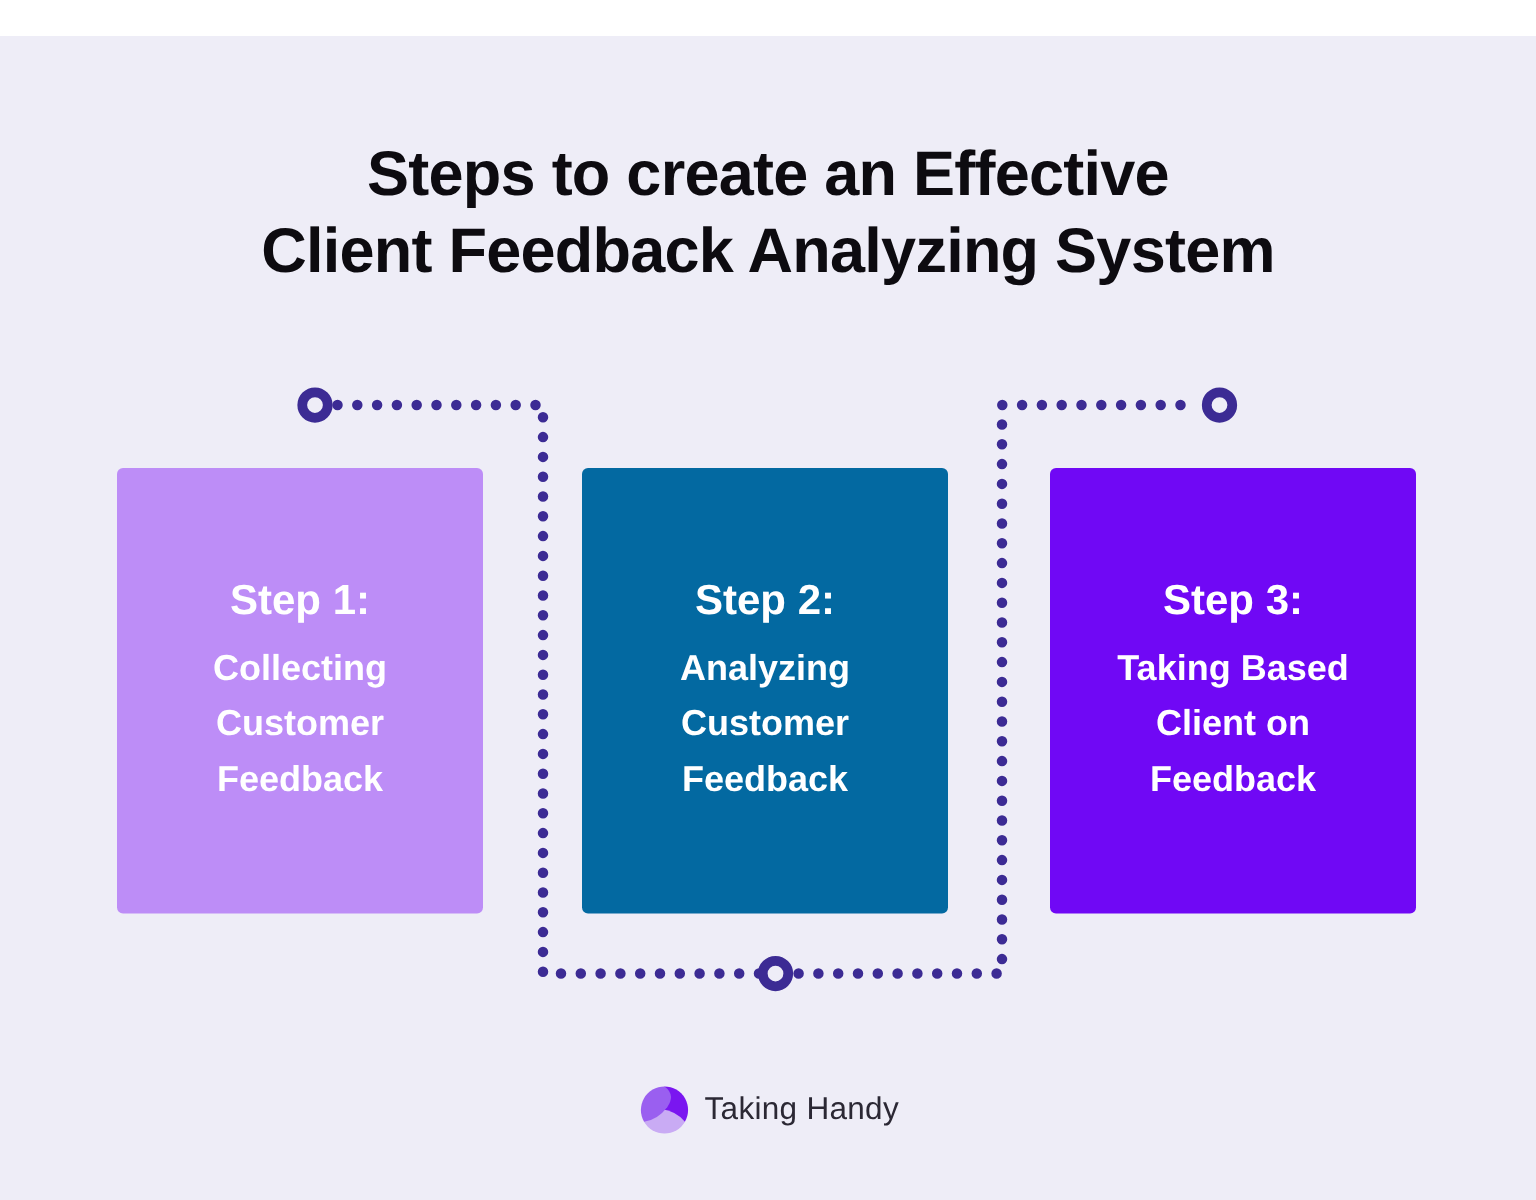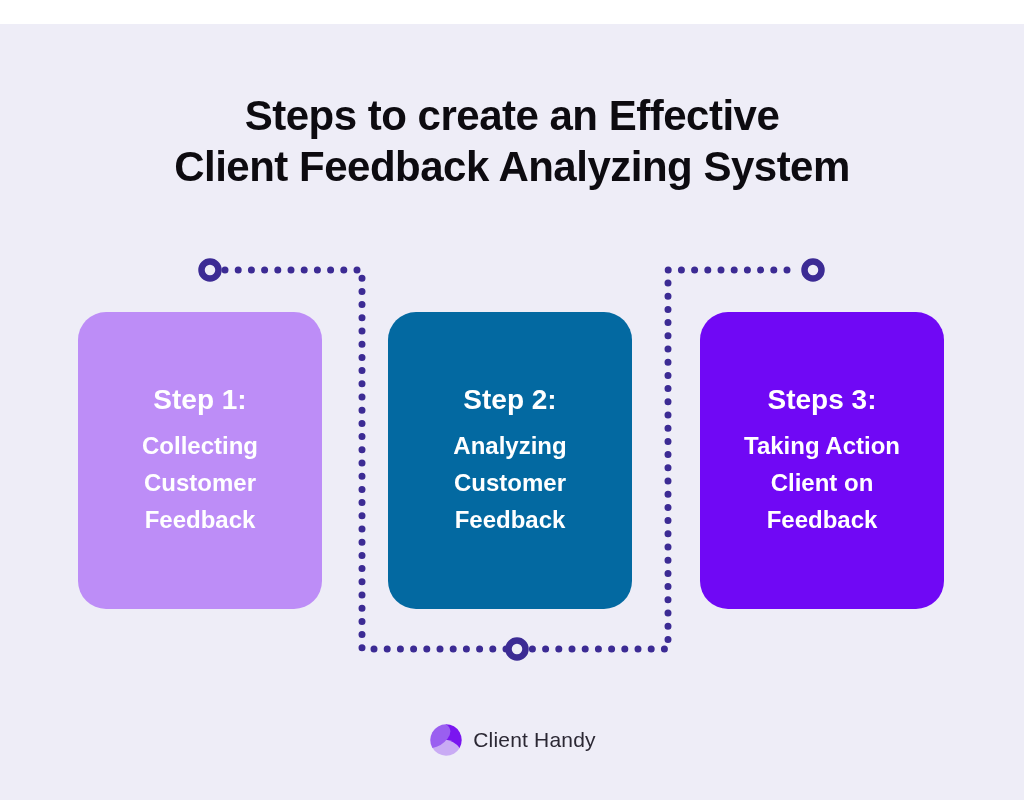--- a/index.html
+++ b/index.html
@@ -25,21 +25,21 @@
   .connectors{
     position:absolute;
     top:0;left:0;
     pointer-events:none;
   }
   .card{
     position:absolute;
     top:288px;
     width:244px;
     height:297px;
-    border-radius:28px;
+    border-radius:4px;
     color:#ffffff;
     display:flex;
     flex-direction:column;
     justify-content:center;
     align-items:center;
     text-align:center;
   }
   .card-1{left:78px;}
   .card-2{left:388px;}
   .card-3{left:700px;}
@@ -95,33 +95,33 @@
   </div>
 
   <div class="card card-2" style="background-color: #0369a1;">
     <div class="heading">Step 2:</div>
     <div class="line">Analyzing</div>
     <div class="line">Customer</div>
     <div class="line">Feedback</div>
   </div>
 
   <div class="card card-3" style="background-color: rgb(112, 8, 245);">
-    <div class="heading">Steps 3:</div>
-    <div class="line">Taking Action</div>
+    <div class="heading">Step 3:</div>
+    <div class="line">Taking Based</div>
     <div class="line">Client on</div>
     <div class="line">Feedback</div>
   </div>
 
   <div class="brand-row">
     <svg width="36" height="36" viewBox="0 0 32 32">
       <g>
         <path d="M16 2 A14 14 0 0 1 28.1 23 Q20.5 26.5 16.6 18.2 Q13 9.5 16 2 Z" fill="#7a16f0"></path>
         <path d="M16 2 A14 14 0 0 1 28.1 23 Q20.5 26.5 16.6 18.2 Q13 9.5 16 2 Z" transform="rotate(120 16 16)" fill="#c9abf4"></path>
         <path d="M16 2 A14 14 0 0 1 28.1 23 Q20.5 26.5 16.6 18.2 Q13 9.5 16 2 Z" transform="rotate(240 16 16)" fill="#9a5ff0"></path>
       </g>
     </svg>
     <div class="brand-text">
-      <span>Client</span>
+      <span>Taking</span>
       <span class="bold">Handy</span>
     </div>
   </div>
 
 </div>
 
 </body></html>

